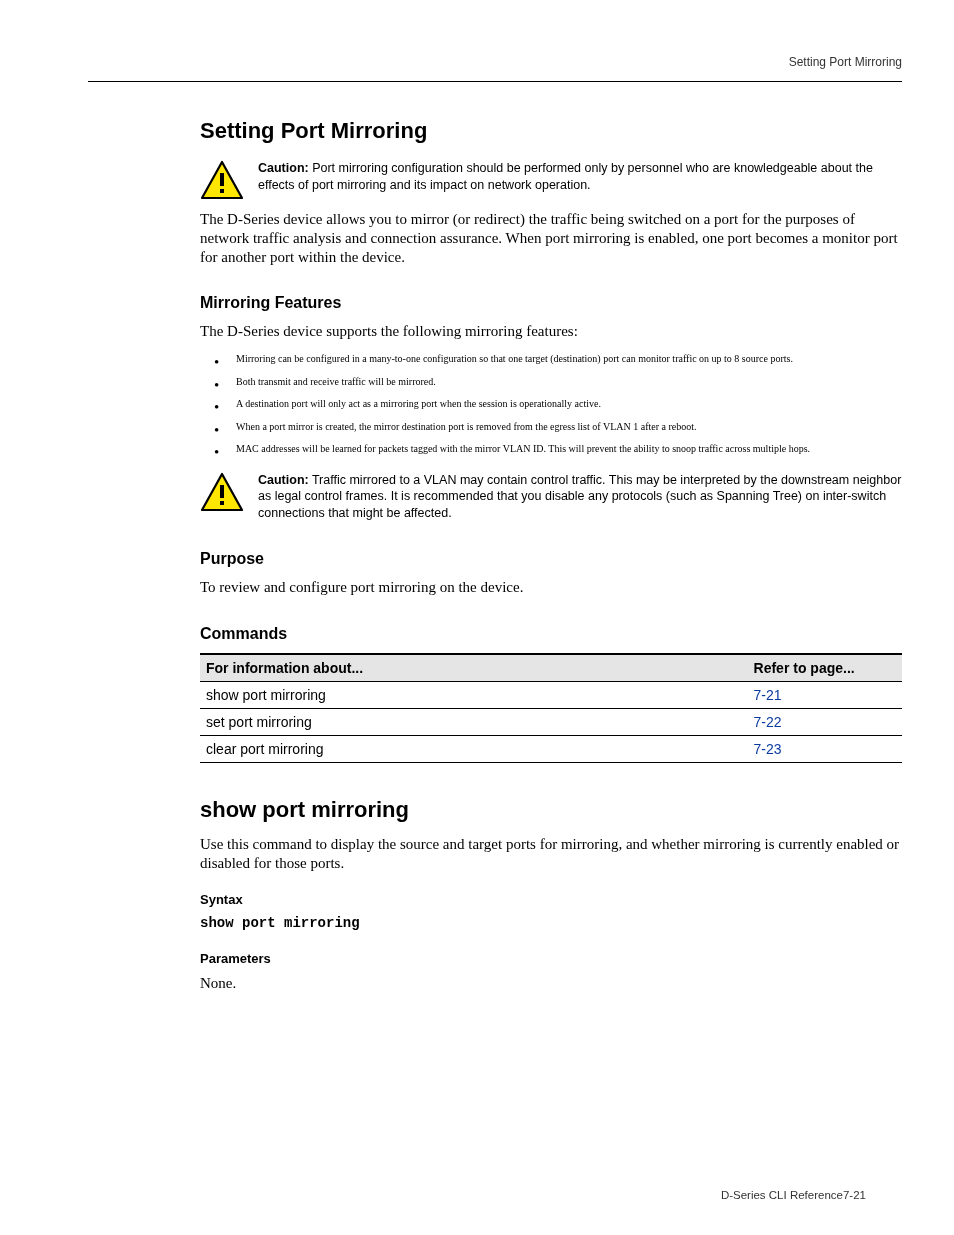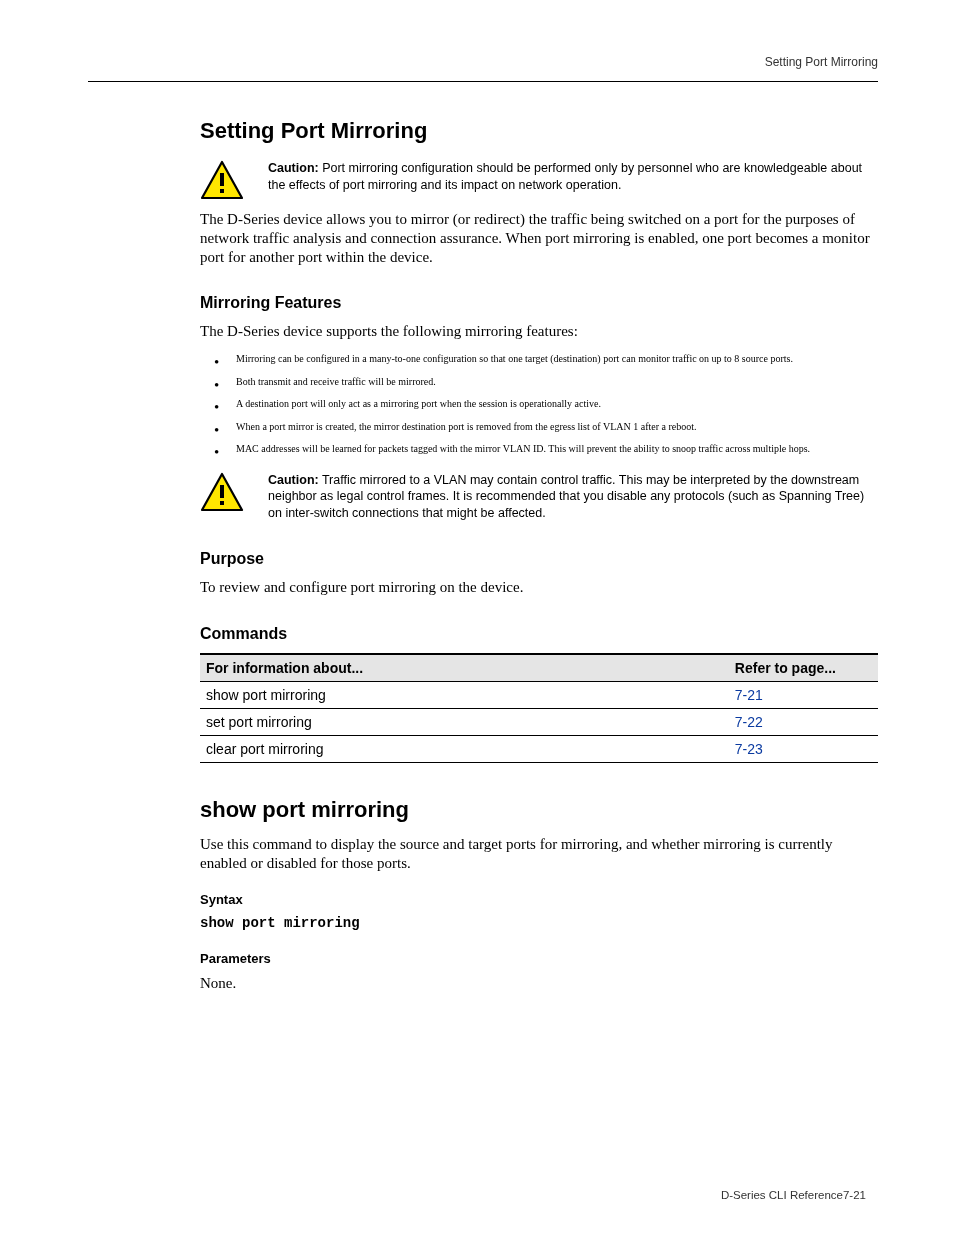--- a/index.html
+++ b/index.html
@@ -7,21 +7,21 @@
     padding: 0;
     background: #ffffff;
     font-family: "Palatino Linotype", "Book Antiqua", Palatino, Georgia, serif;
     color: #000;
   }
   .page {
     width: 954px;
     height: 1235px;
     position: relative;
     box-sizing: border-box;
-    padding: 55px 76px 40px 88px;
+    padding: 55px 52px 40px 88px;
   }
   .top-rule {
     border-top: 1px solid #000;
     margin-top: 12px;
     margin-bottom: 0;
   }
   .running-head {
     font-family: Helvetica, Arial, sans-serif;
     font-size: 12px;
     color: #333;
@@ -77,21 +77,21 @@
   ul.bullets li::before {
     content: "•";
     position: absolute;
     left: 14px;
     top: 0;
     font-size: 15px;
   }
   .caution-row {
     display: flex;
     align-items: flex-start;
-    gap: 24px;
+    gap: 14px;
     margin: 16px 0 10px 0;
   }
   .caution-text {
     font-family: Helvetica, Arial, sans-serif;
     font-size: 12.5px;
     line-height: 1.35;
     color: #000;
   }
   .caution-text .label {
     font-weight: bold;

